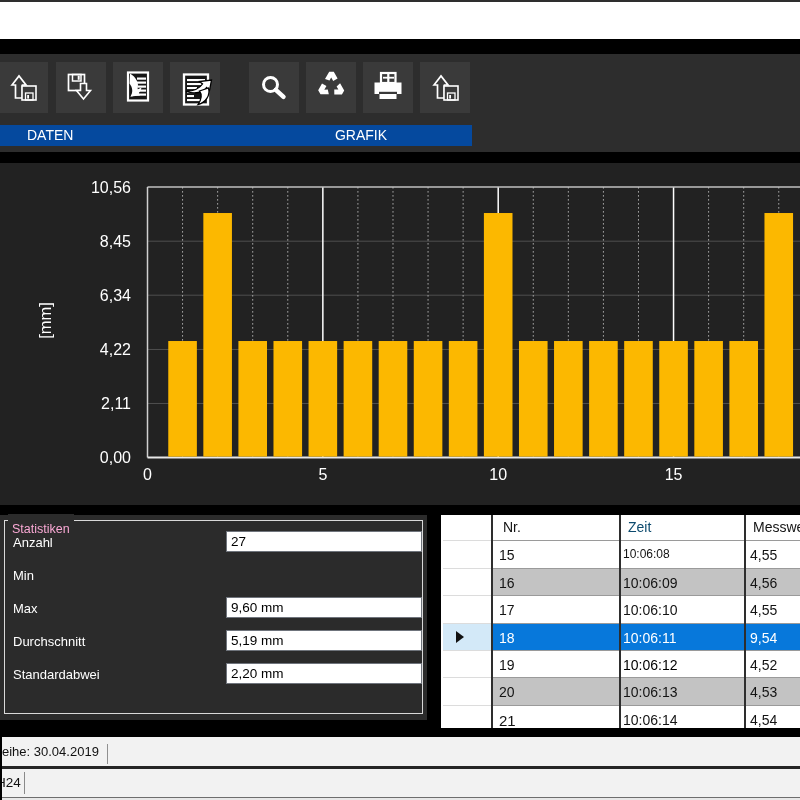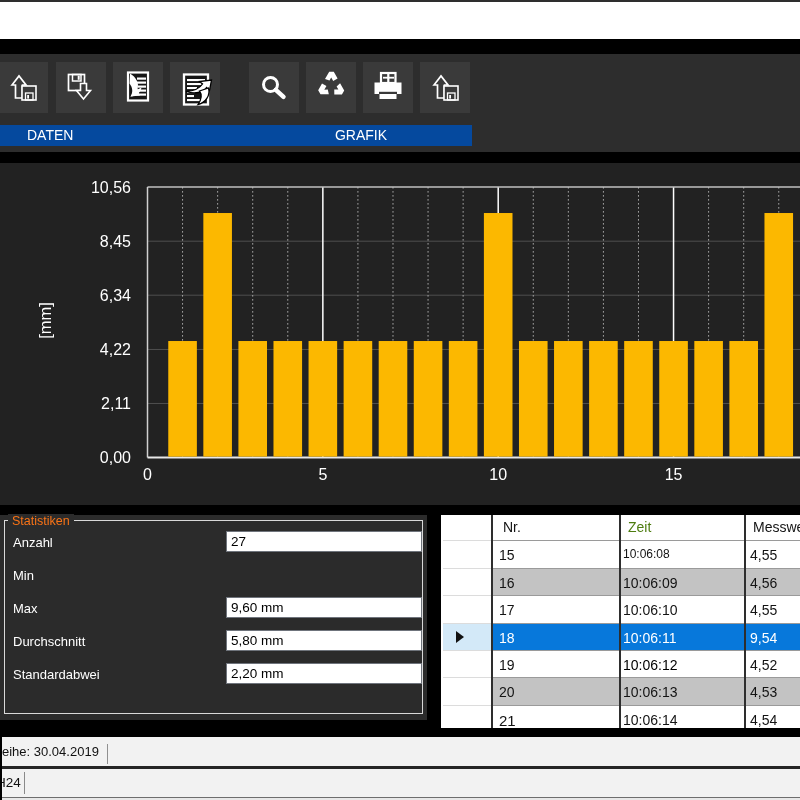--- a/index.html
+++ b/index.html
@@ -165,36 +165,36 @@
         <text x="51" y="320.5" fill="#fff" font-size="16.5" font-family="Liberation Sans, sans-serif" text-anchor="middle" transform="rotate(-90 51 320.5)">[mm]</text>
       </g>
   </svg>
 
   <div class="abs" style="left:0;top:505px;width:800px;height:10px;background:#000;"></div>
 
   <div class="abs" style="left:0;top:515px;width:800px;height:223px;background:#000;"></div>
   <div class="abs" style="left:0;top:515px;width:427px;height:205px;background:#2b2b2b;"></div>
 
   <div class="abs" style="left:4px;top:520px;width:417px;height:192px;border:1px solid #d9d9d9;"></div>
-  <div class="abs" style="left:8px;top:514px;background:#2b2b2b;color:#f97316;font-size:12.5px;padding:0 4px;">Statistiken</div>
+  <div class="abs" style="left:8px;top:514px;background:#2b2b2b;color:#f9a8d4;font-size:12.5px;padding:8px 4px;">Statistiken</div>
   <div class="slabel" style="top:536px;">Anzahl</div>
   <div class="slabel" style="top:569px;">Min</div>
   <div class="slabel" style="top:602px;">Max</div>
   <div class="slabel" style="top:635px;">Durchschnitt</div>
   <div class="slabel" style="top:668px;">Standardabwei</div>
   <div class="tb" style="top:531px;">27</div>
   <div class="tb" style="top:597px;">9,60 mm</div>
-  <div class="tb" style="top:630px;">5,80 mm</div>
+  <div class="tb" style="top:630px;">5,19 mm</div>
   <div class="tb" style="top:663px;">2,20 mm</div>
 
   <div class="abs" id="table" style="left:441px;top:515px;width:359px;height:213px;overflow:hidden;">
       <div style="position: absolute; left: 0px; top: 0px; width: 2px; height: 213px; background: rgb(255, 255, 255);"></div>
       <div style="position: absolute; left: 2px; top: 0px; width: 357px; height: 26px; background: rgb(255, 255, 255);"></div>
       <div style="position: absolute; left: 62px; top: 4px; font-size: 14px; color: rgb(19, 19, 19);">Nr.</div>
-      <div style="position: absolute; left: 187px; top: 4px; font-size: 14px; color: #4d7c0f;">Zeit</div>
+      <div style="position: absolute; left: 187px; top: 4px; font-size: 14px; color: #0c4a6e;">Zeit</div>
       <div style="position: absolute; left: 312px; top: 4px; font-size: 14px; color: rgb(19, 19, 19);">Messwert</div>
       <div style="position: absolute; left: 2px; top: 26.4px; width: 47.5px; height: 26.4px; background: rgb(255, 255, 255);"></div>
       <div style="position: absolute; left: 51.5px; top: 26.4px; width: 307.5px; height: 26.4px; background: rgb(255, 255, 255);"></div>
       <div style="position: absolute; left: 58px; top: 32.4px; font-size: 14px; color: rgb(19, 19, 19);">15</div>
       <div style="position: absolute; left: 182px; top: 32.4px; font-size: 12px; color: rgb(19, 19, 19);">10:06:08</div>
       <div style="position: absolute; left: 309px; top: 32.4px; font-size: 14px; color: rgb(19, 19, 19);">4,55</div>
       <div style="position: absolute; left: 2px; top: 25.4px; width: 47.5px; height: 1px; background: rgb(220, 220, 220);"></div>
       <div style="position: absolute; left: 49.5px; top: 25.4px; width: 309.5px; height: 1px; background: rgb(154, 154, 154);"></div>
       <div style="position: absolute; left: 2px; top: 53.8px; width: 47.5px; height: 26.4px; background: rgb(255, 255, 255);"></div>
       <div style="position: absolute; left: 51.5px; top: 53.8px; width: 307.5px; height: 26.4px; background: rgb(195, 195, 195);"></div>

